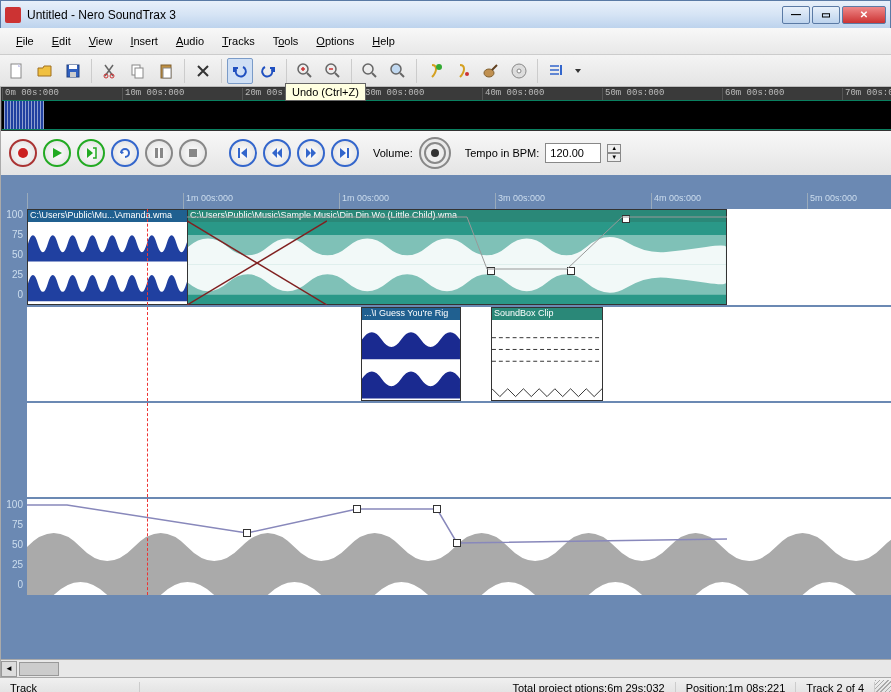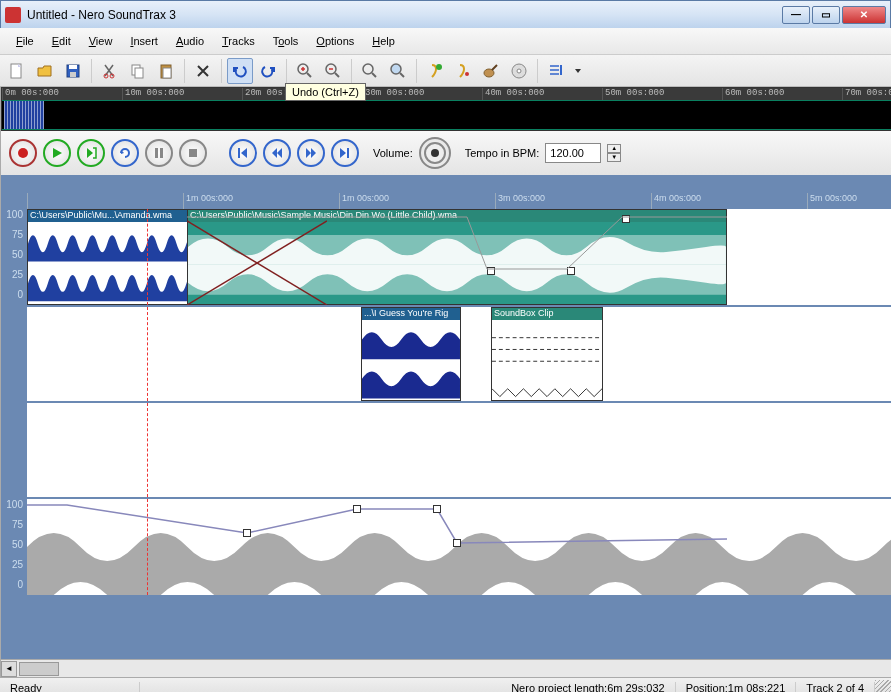--- a/index.html
+++ b/index.html
@@ -504,19 +504,19 @@
     <div class="scrollbar-h">
       <div class="arrow">◄</div>
       <div class="thumb"></div>
       <div style="flex:1"></div>
 
     </div>
   </div>
 </div>
 
 <div class="statusbar">
-  <div class="cell">Ready</div>
+  <div class="cell">Track</div>
   <div class="spacer"></div>
-  <div class="cell">Nero project length:6m 29s:032</div>
+  <div class="cell">Total project ptions:6m 29s:032</div>
   <div class="cell">Position:1m 08s:221</div>
   <div class="cell">Track 2 of 4</div>
   <div class="grip"></div>
 </div>
 
 </body></html>

